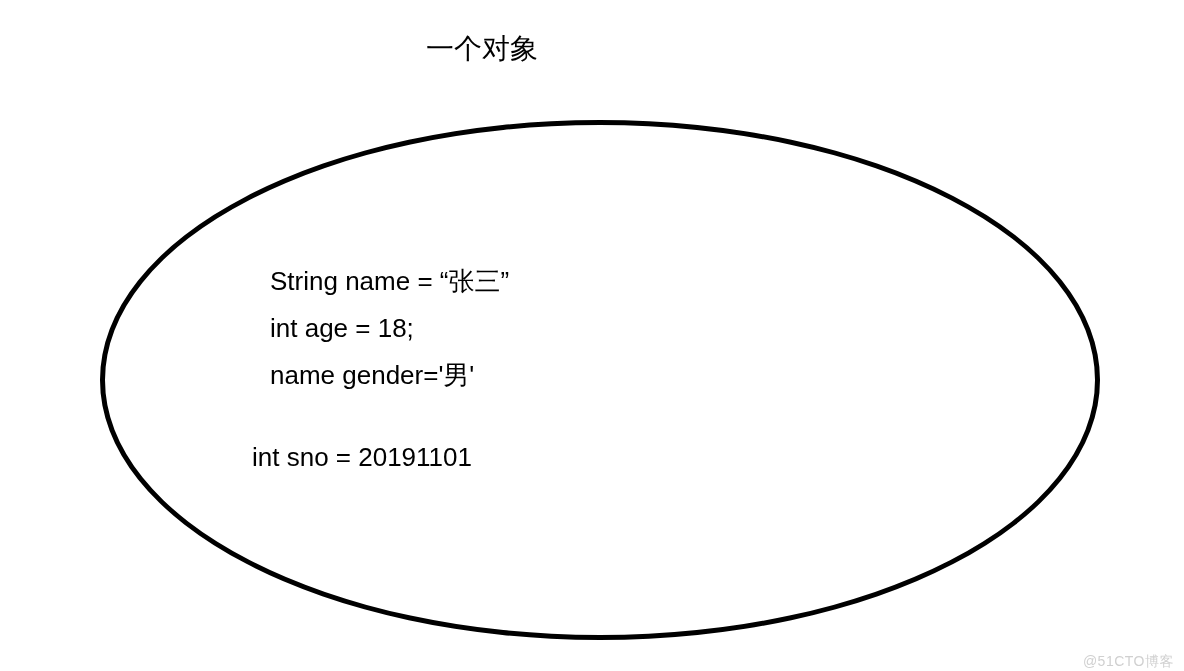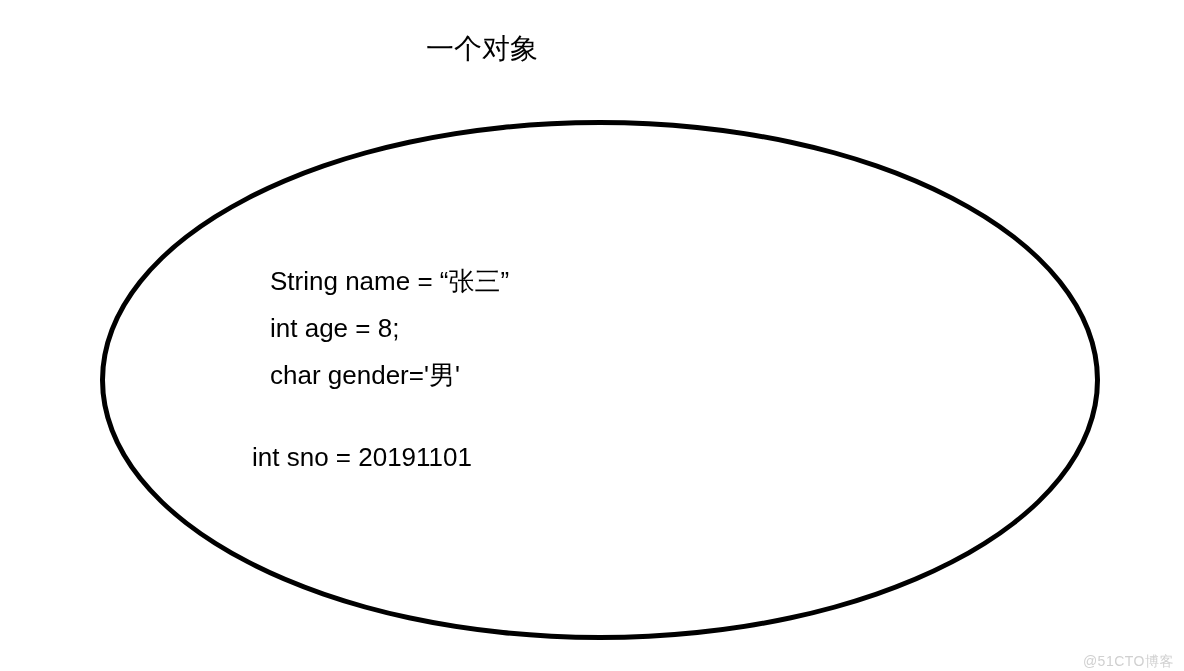--- a/index.html
+++ b/index.html
@@ -66,18 +66,18 @@
   </style>
 </head>
 <body>
 
 <div class="title">一个对象</div>
 
 <div class="ellipse"></div>
 
 <div class="code-block">
   <span class="code-line1">String name = “张三”</span>
-  <span class="code-line2">int age = 8;</span>
-  <span class="code-line3">char gender='男'</span>
+  <span class="code-line2">int age = 18;</span>
+  <span class="code-line3">name gender='男'</span>
   <span class="code-line4">int sno = 20191101</span>
 </div>
 
 <div class="watermark">@51CTO博客</div>
 
 </body></html>

